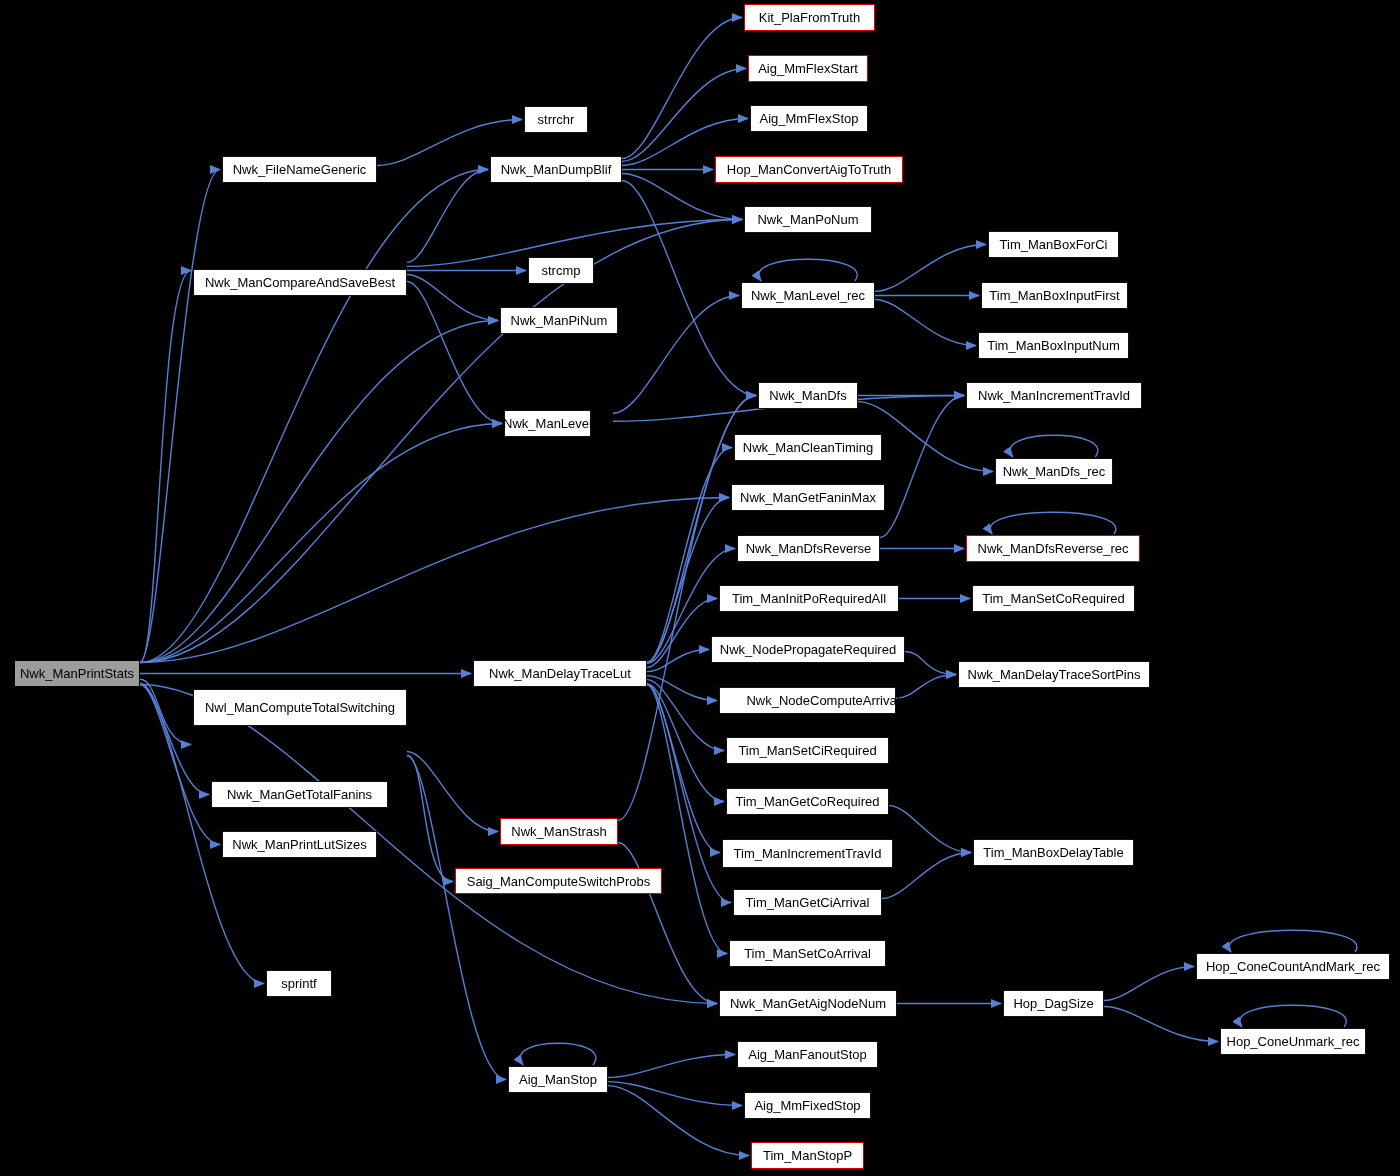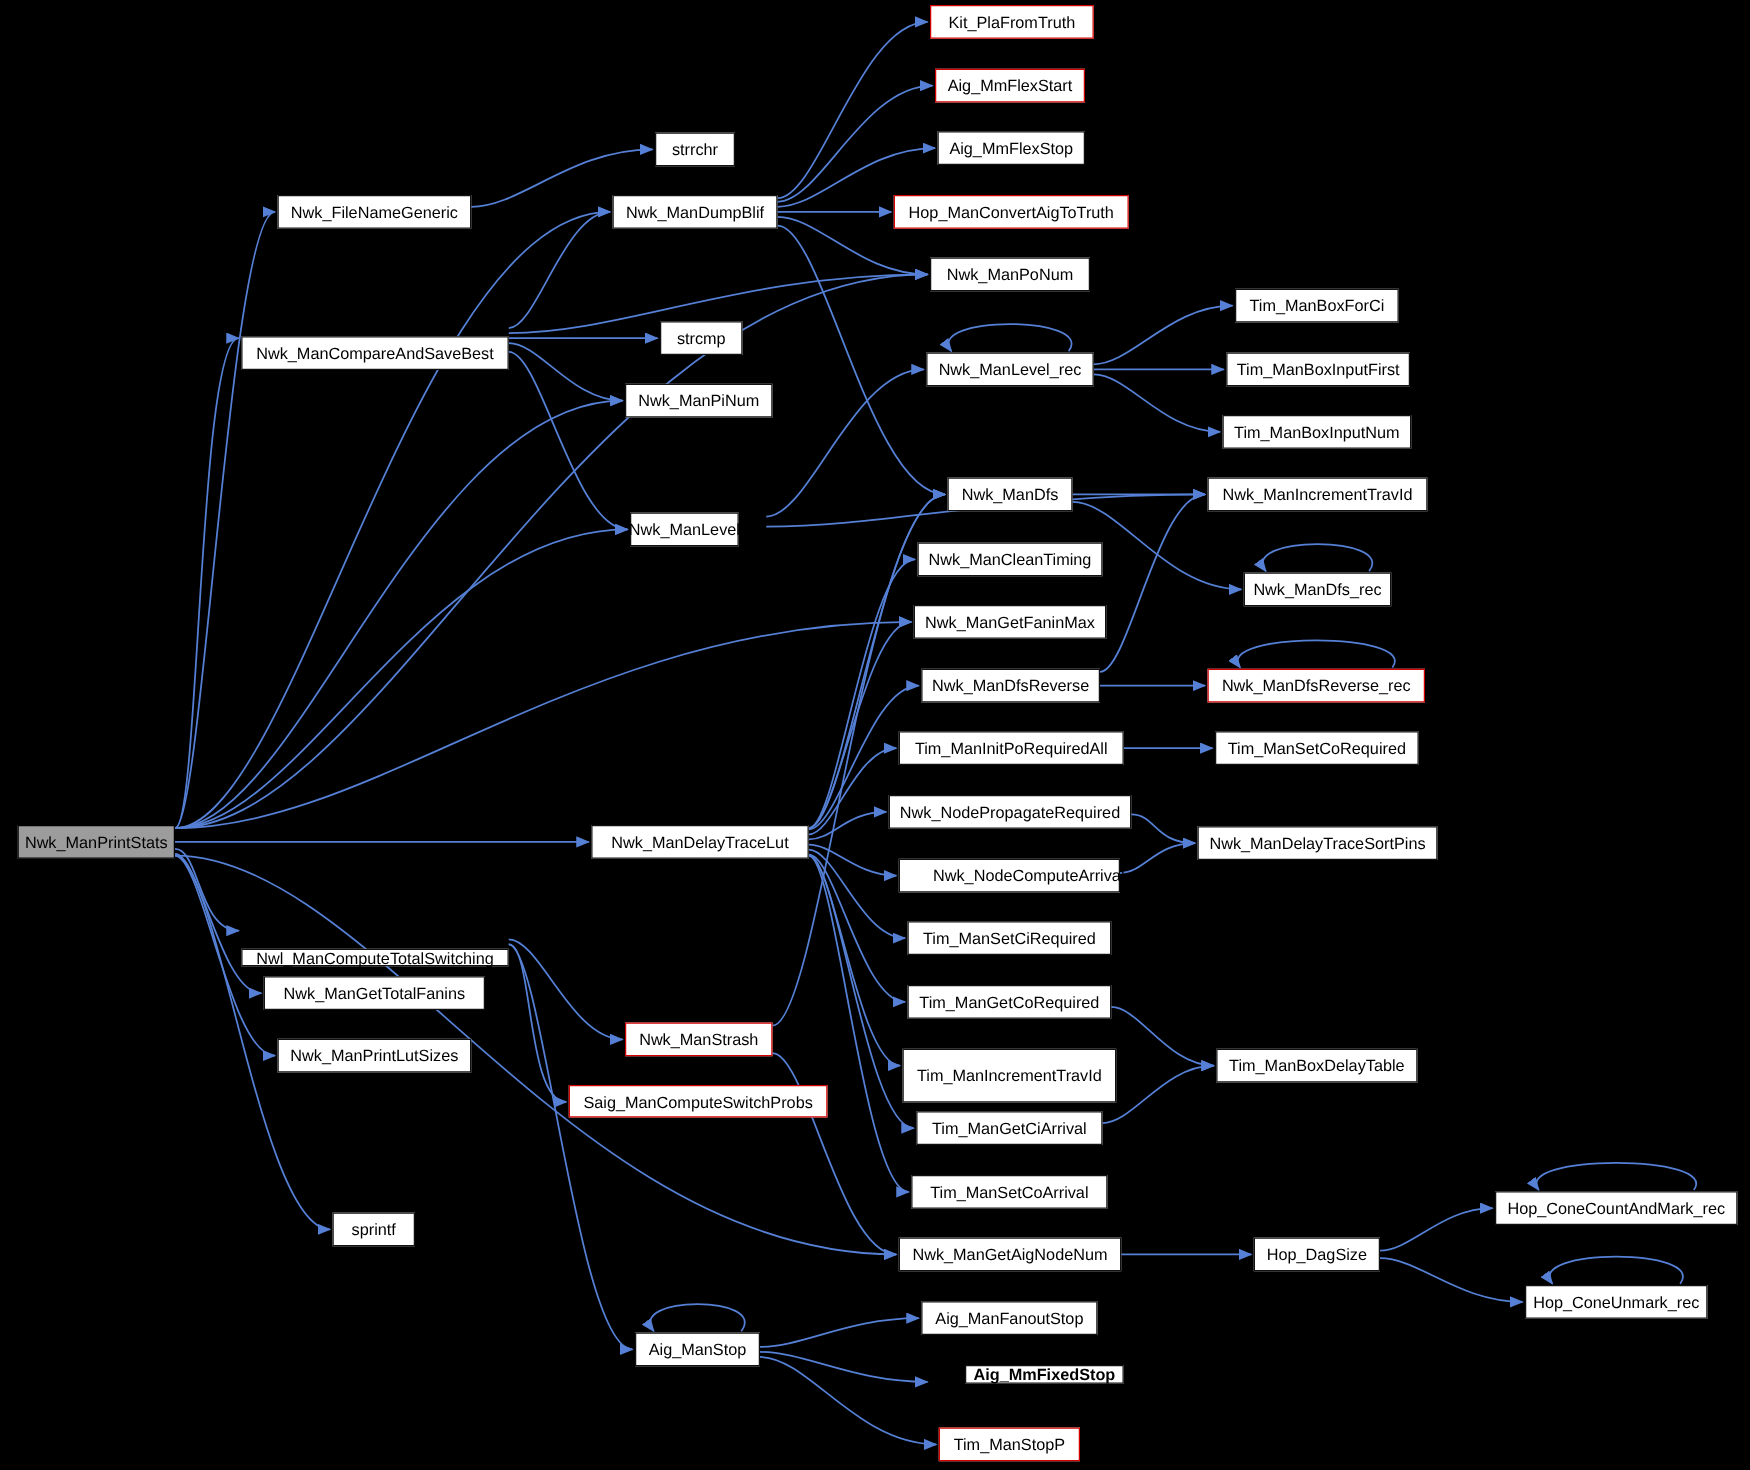--- a/index.html
+++ b/index.html
@@ -95,21 +95,21 @@
         <path d="M 1095.3 457 C 1117.3 428, 990.7 428, 1012.7 457" class="edge" marker-end="url(#arrow)"></path>
         <path d="M 1113.9 534 C 1135.9 505, 970.1 505, 992.1 534" class="edge" marker-end="url(#arrow)"></path>
         <path d="M 1355 952 C 1377 923, 1209 923, 1231 952" class="edge" marker-end="url(#arrow)"></path>
         <path d="M 1344.1 1027 C 1366.1 998, 1219.9 998, 1241.9 1027" class="edge" marker-end="url(#arrow)"></path>
       </g>
   </svg>
   <div id="nodes-layer">
       <div class="node root" style="left: 14px; top: 660px; width: 126px; height: 27px;">Nwk_ManPrintStats</div>
       <div class="node" style="left: 222px; top: 156px; width: 155px; height: 27px;">Nwk_FileNameGeneric</div>
       <div class="node" style="left: 193px; top: 257px; width: 214px; height: 27px; margin-top: 12px;">Nwk_ManCompareAndSaveBest</div>
-      <div class="node" style="left: 193px; top: 759px; width: 214px; height: 14px;">Nwl_ManComputeTotalSwitching</div>
+      <div class="node" style="left: 193px; top: 689px; width: 214px; height: 37px;">Nwl_ManComputeTotalSwitching</div>
       <div class="node" style="left: 211px; top: 781px; width: 177px; height: 27px;">Nwk_ManGetTotalFanins</div>
       <div class="node" style="left: 222px; top: 831px; width: 155px; height: 27px;">Nwk_ManPrintLutSizes</div>
       <div class="node" style="left: 266px; top: 970px; width: 66px; height: 27px;">sprintf</div>
       <div class="node" style="left: 524px; top: 106px; width: 64px; height: 27px;">strrchr</div>
       <div class="node" style="left: 490px; top: 156px; width: 132px; height: 27px;">Nwk_ManDumpBlif</div>
       <div class="node" style="left: 528px; top: 257px; width: 66px; height: 27px;">strcmp</div>
       <div class="node" style="left: 500px; top: 307px; width: 118px; height: 27px;">Nwk_ManPiNum</div>
       <div class="node" style="left: 504px; top: 410px; width: 87px; height: 27px;">Nwk_ManLevel</div>
       <div class="node" style="left: 473px; top: 660px; width: 174px; height: 27px;">Nwk_ManDelayTraceLut</div>
       <div class="node red" style="left: 500px; top: 818px; width: 118px; height: 27px;">Nwk_ManStrash</div>
@@ -123,26 +123,26 @@
       <div class="node" style="left: 741px; top: 282px; width: 134px; height: 27px;">Nwk_ManLevel_rec</div>
       <div class="node" style="left: 758px; top: 382px; width: 100px; height: 27px;">Nwk_ManDfs</div>
       <div class="node" style="left: 734px; top: 434px; width: 148px; height: 27px;">Nwk_ManCleanTiming</div>
       <div class="node" style="left: 731px; top: 484px; width: 154px; height: 27px;">Nwk_ManGetFaninMax</div>
       <div class="node" style="left: 737px; top: 535px; width: 143px; height: 27px;">Nwk_ManDfsReverse</div>
       <div class="node" style="left: 719px; top: 585px; width: 180px; height: 27px;">Tim_ManInitPoRequiredAll</div>
       <div class="node" style="left: 711px; top: 636px; width: 194px; height: 27px;">Nwk_NodePropagateRequired</div>
       <div class="node" style="left: 719px; top: 687px; width: 177px; height: 27px; padding-left: 31px;">Nwk_NodeComputeArrival</div>
       <div class="node" style="left: 726px; top: 737px; width: 163px; height: 27px;">Tim_ManSetCiRequired</div>
       <div class="node" style="left: 726px; top: 788px; width: 163px; height: 27px;">Tim_ManGetCoRequired</div>
-      <div class="node" style="left: 722px; top: 839px; width: 171px; height: 43px;">Tim_ManIncrementTravId</div>
+      <div class="node" style="left: 722px; top: 839px; width: 171px; height: 29px;">Tim_ManIncrementTravId</div>
       <div class="node" style="left: 733px; top: 889px; width: 149px; height: 27px;">Tim_ManGetCiArrival</div>
       <div class="node" style="left: 729px; top: 940px; width: 157px; height: 27px;">Tim_ManSetCoArrival</div>
       <div class="node" style="left: 719px; top: 990px; width: 178px; height: 27px;">Nwk_ManGetAigNodeNum</div>
       <div class="node" style="left: 737px; top: 1041px; width: 141px; height: 27px;">Aig_ManFanoutStop</div>
-      <div class="node" style="left: 772px; top: 1092px; width: 127px; height: 15px; font-weight: bold;">Aig_MmFixedStop</div>
+      <div class="node" style="left: 744px; top: 1092px; width: 127px; height: 27px;">Aig_MmFixedStop</div>
       <div class="node red" style="left: 751px; top: 1142px; width: 113px; height: 27px;">Tim_ManStopP</div>
       <div class="node" style="left: 988px; top: 231px; width: 131px; height: 27px;">Tim_ManBoxForCi</div>
       <div class="node" style="left: 981px; top: 282px; width: 147px; height: 27px;">Tim_ManBoxInputFirst</div>
       <div class="node" style="left: 978px; top: 332px; width: 151px; height: 27px;">Tim_ManBoxInputNum</div>
       <div class="node" style="left: 966px; top: 382px; width: 176px; height: 27px;">Nwk_ManIncrementTravId</div>
       <div class="node" style="left: 995px; top: 458px; width: 118px; height: 27px;">Nwk_ManDfs_rec</div>
       <div class="node red" style="left: 966px; top: 535px; width: 174px; height: 27px;">Nwk_ManDfsReverse_rec</div>
       <div class="node" style="left: 972px; top: 585px; width: 163px; height: 27px;">Tim_ManSetCoRequired</div>
       <div class="node" style="left: 958px; top: 661px; width: 192px; height: 27px;">Nwk_ManDelayTraceSortPins</div>
       <div class="node" style="left: 973px; top: 839px; width: 161px; height: 27px;">Tim_ManBoxDelayTable</div>

